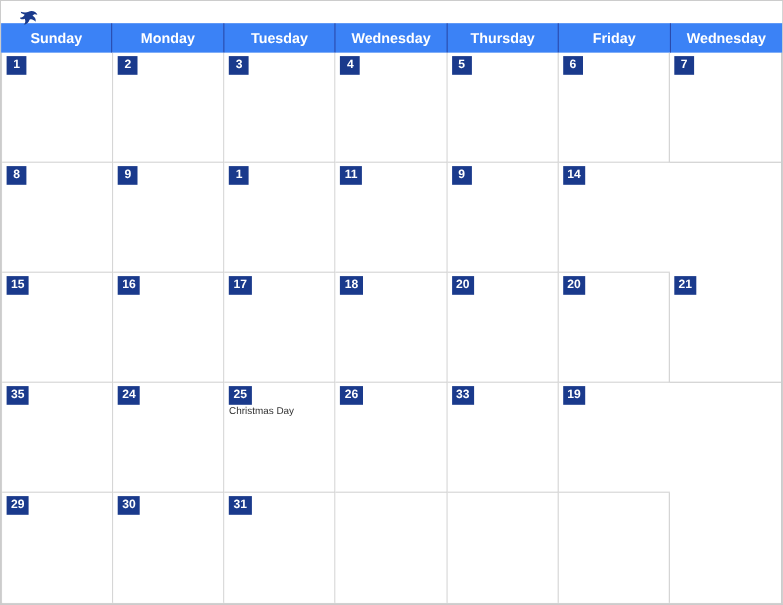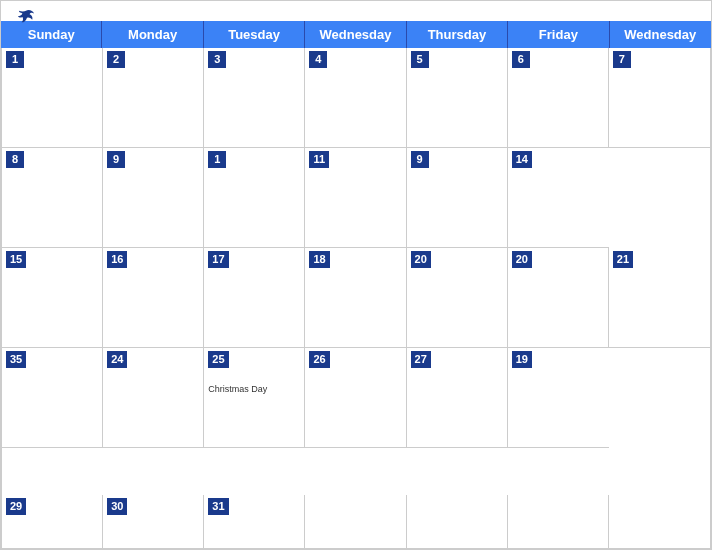--- a/index.html
+++ b/index.html
@@ -111,29 +111,28 @@
       font-weight: bold;
       color: #fff;
       background: #1a3a8c;
       padding: 1px 4px;
       min-width: 18px;
       text-align: center;
       line-height: 1.4;
     }
     .holiday-label {
       position: absolute;
-      top: 36px;
+      top: 20px;
       left: 4px;
       font-size: 9px;
       color: #333;
       line-height: 1.2;
     }
     .week-row:last-child .day-cell {
       border-bottom: none;
-      margin-top: 47px;
     }
     
     .calendar-grid {
       border-left: 1px solid #ccc;
       border-right: 1px solid #ccc;
       border-bottom: 1px solid #ccc;
     }
     .week-row .day-cell:first-child {
       border-left: none;
     }
@@ -241,21 +240,21 @@
           <div class="day-number">24</div>
         </div>
         <div class="day-cell">
           <div class="day-number">25</div>
           <div class="holiday-label">Christmas Day</div>
         </div>
         <div class="day-cell">
           <div class="day-number">26</div>
         </div>
         <div class="day-cell">
-          <div class="day-number">27</div>
+          <div class="day-number">33</div>
         </div>
         <div class="day-cell">
           <div class="day-number">19</div>
         </div>
       </div>
       <div class="week-row">
         <div class="day-cell">
           <div class="day-number">29</div>
         </div>
         <div class="day-cell">

